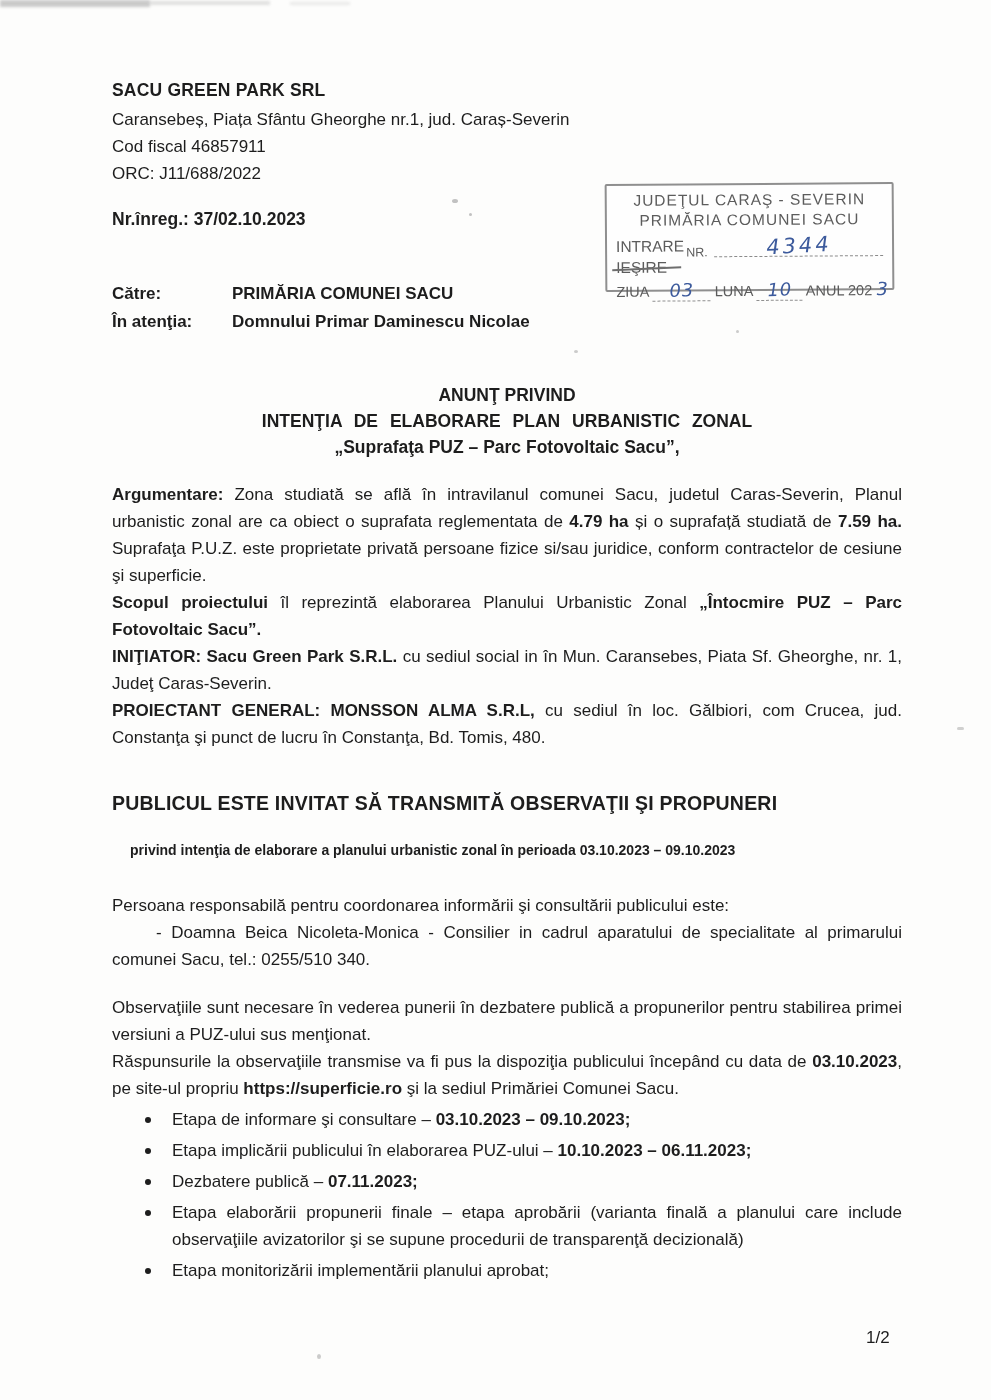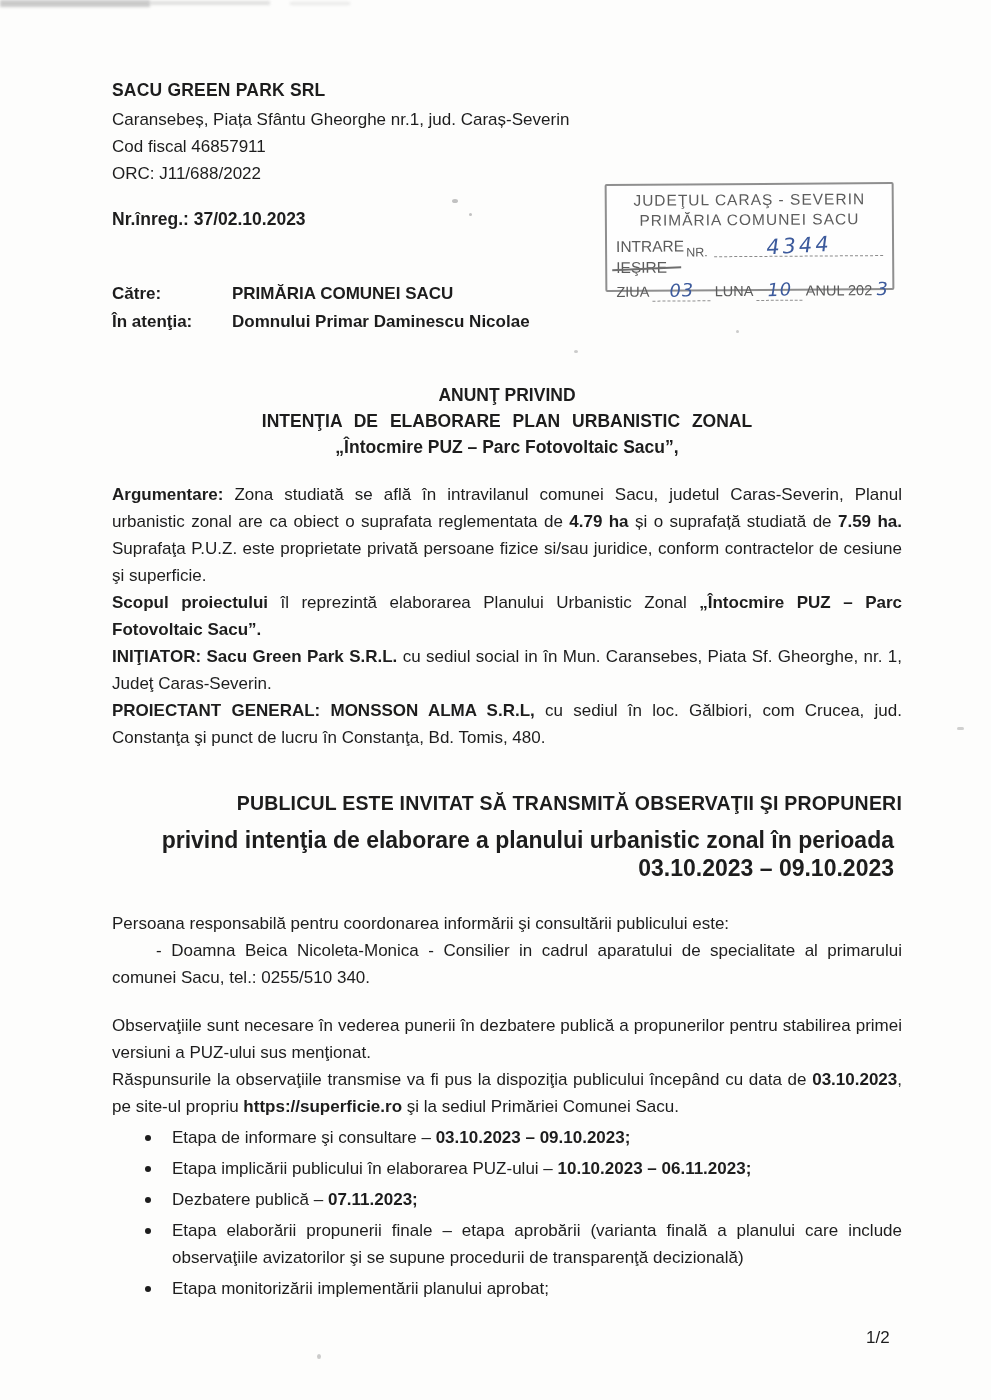--- a/index.html
+++ b/index.html
@@ -52,23 +52,23 @@
   .recipient { margin-top:50px; font-weight:bold; font-size:17px; }
   .recipient .row { display:flex; line-height:28px; }
   .recipient .lab { width:120px; flex:0 0 120px; }
   
   .doc-title { margin-top:46px; text-align:center; font-weight:bold; font-size:17.5px; line-height:26px; }
   .doc-title .sp { word-spacing:7px; }
   
   .body-block { margin-top:21px; }
   .body-block p, .para { font-size:17px; line-height:27px; text-align:justify; margin:0; }
   .b { font-weight:bold; }
-  .invite { margin-top:37px; text-align:right; font-weight:bold; }
+  .invite { margin-top:37px; text-align:left; font-weight:bold; }
   .invite-h1 { font-size:19.5px; line-height:30px; margin:0; letter-spacing:.2px; }
-  .invite-h2 { font-size:23px; line-height:28px; margin:8px; }
+  .invite-h2 { font-size:14px; line-height:28px; margin:18px; }
   .gap-sm { margin-top:28px; }
   .gap-xs { margin-top:21px; }
   .indent { text-indent:44px; }
   .stages { margin:3px 0 0 0; padding:0 0 0 60px; list-style:none; }
   .stages li { position:relative; font-size:17px; line-height:27px; text-align:justify; margin-top:4px; }
   .stages li::before {
     content:""; position:absolute; left:-27px; top:11px;
     width:6px; height:6px; border-radius:50%; background:#1d1d1d;
   }
   .page-number { position:absolute; left:866px; top:1328px; font-size:17px; }
@@ -130,21 +130,21 @@
       </div>
       <div class="row">
         <span class="lab">În atenţia:</span>
         <span>Domnului Primar Daminescu Nicolae</span>
       </div>
     </div>
 
     <div class="doc-title">
       <div>ANUNŢ PRIVIND</div>
       <div class="sp">INTENŢIA DE ELABORARE PLAN URBANISTIC ZONAL</div>
-      <div>„Întocmire PUZ – Parc Fotovoltaic Sacu”,</div>
+      <div>„Suprafaţa PUZ – Parc Fotovoltaic Sacu”,</div>
     </div>
 
     <div class="body-block">
       <p><span class="b">Argumentare:</span><span> Zona studiată se află în intravilanul comunei Sacu, judetul Caras-Severin, Planul urbanistic zonal are ca obiect o suprafata reglementata de </span><span class="b">4.79 ha</span><span> și o suprafață studiată de </span><span class="b">7.59 ha.</span><span> Suprafaţa P.U.Z. este proprietate privată persoane fizice si/sau juridice, conform contractelor de cesiune şi superficie.</span></p>
       <p><span class="b">Scopul proiectului</span><span> îl reprezintă elaborarea Planului Urbanistic Zonal </span><span class="b">„Întocmire PUZ – Parc Fotovoltaic Sacu”.</span></p>
       <p><span class="b">INIŢIATOR: Sacu Green Park S.R.L.</span><span> cu sediul social in în Mun. Caransebes, Piata Sf. Gheorghe, nr. 1, Judeţ Caras-Severin.</span></p>
       <p><span class="b">PROIECTANT GENERAL: MONSSON ALMA S.R.L,</span><span> cu sediul în loc. Gălbiori, com Crucea, jud. Constanţa şi punct de lucru în Constanţa, Bd. Tomis, 480.</span></p>
     </div>
 
     <div class="invite">

